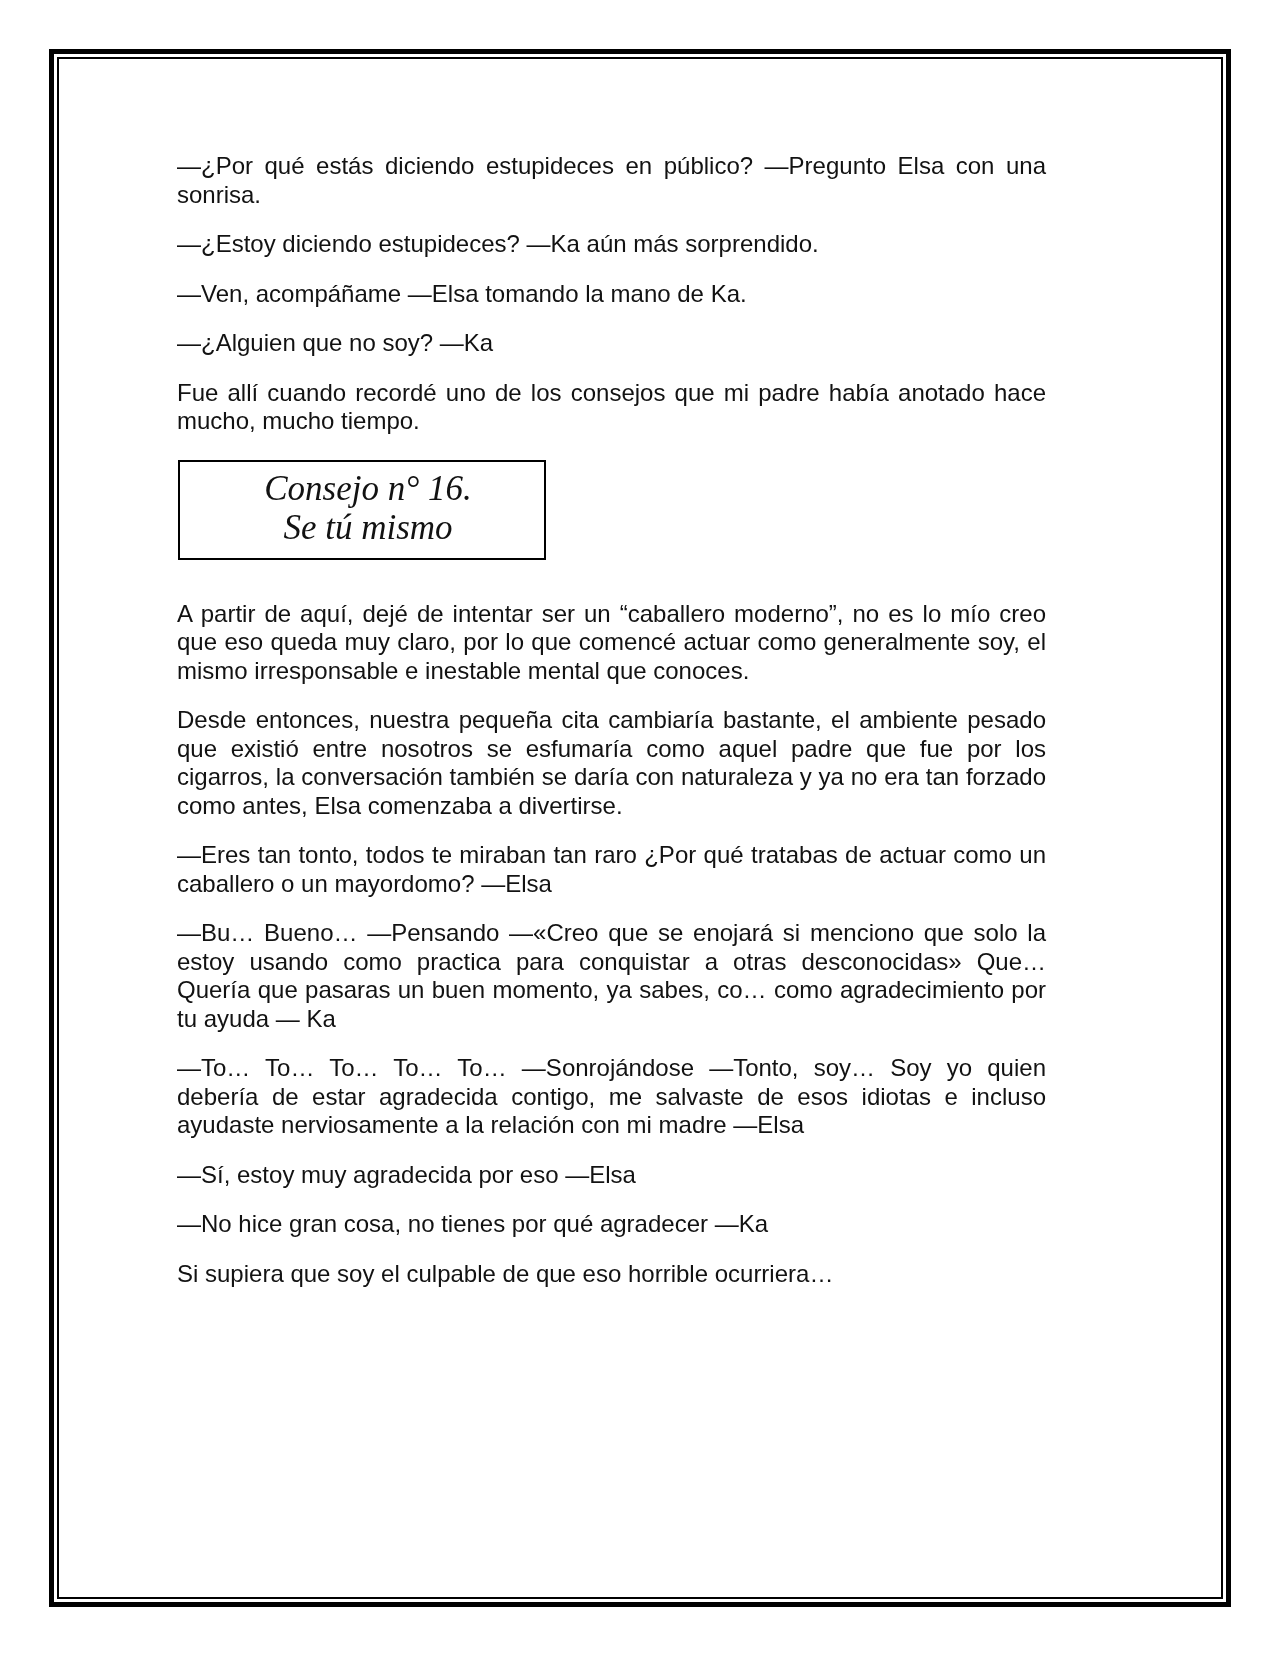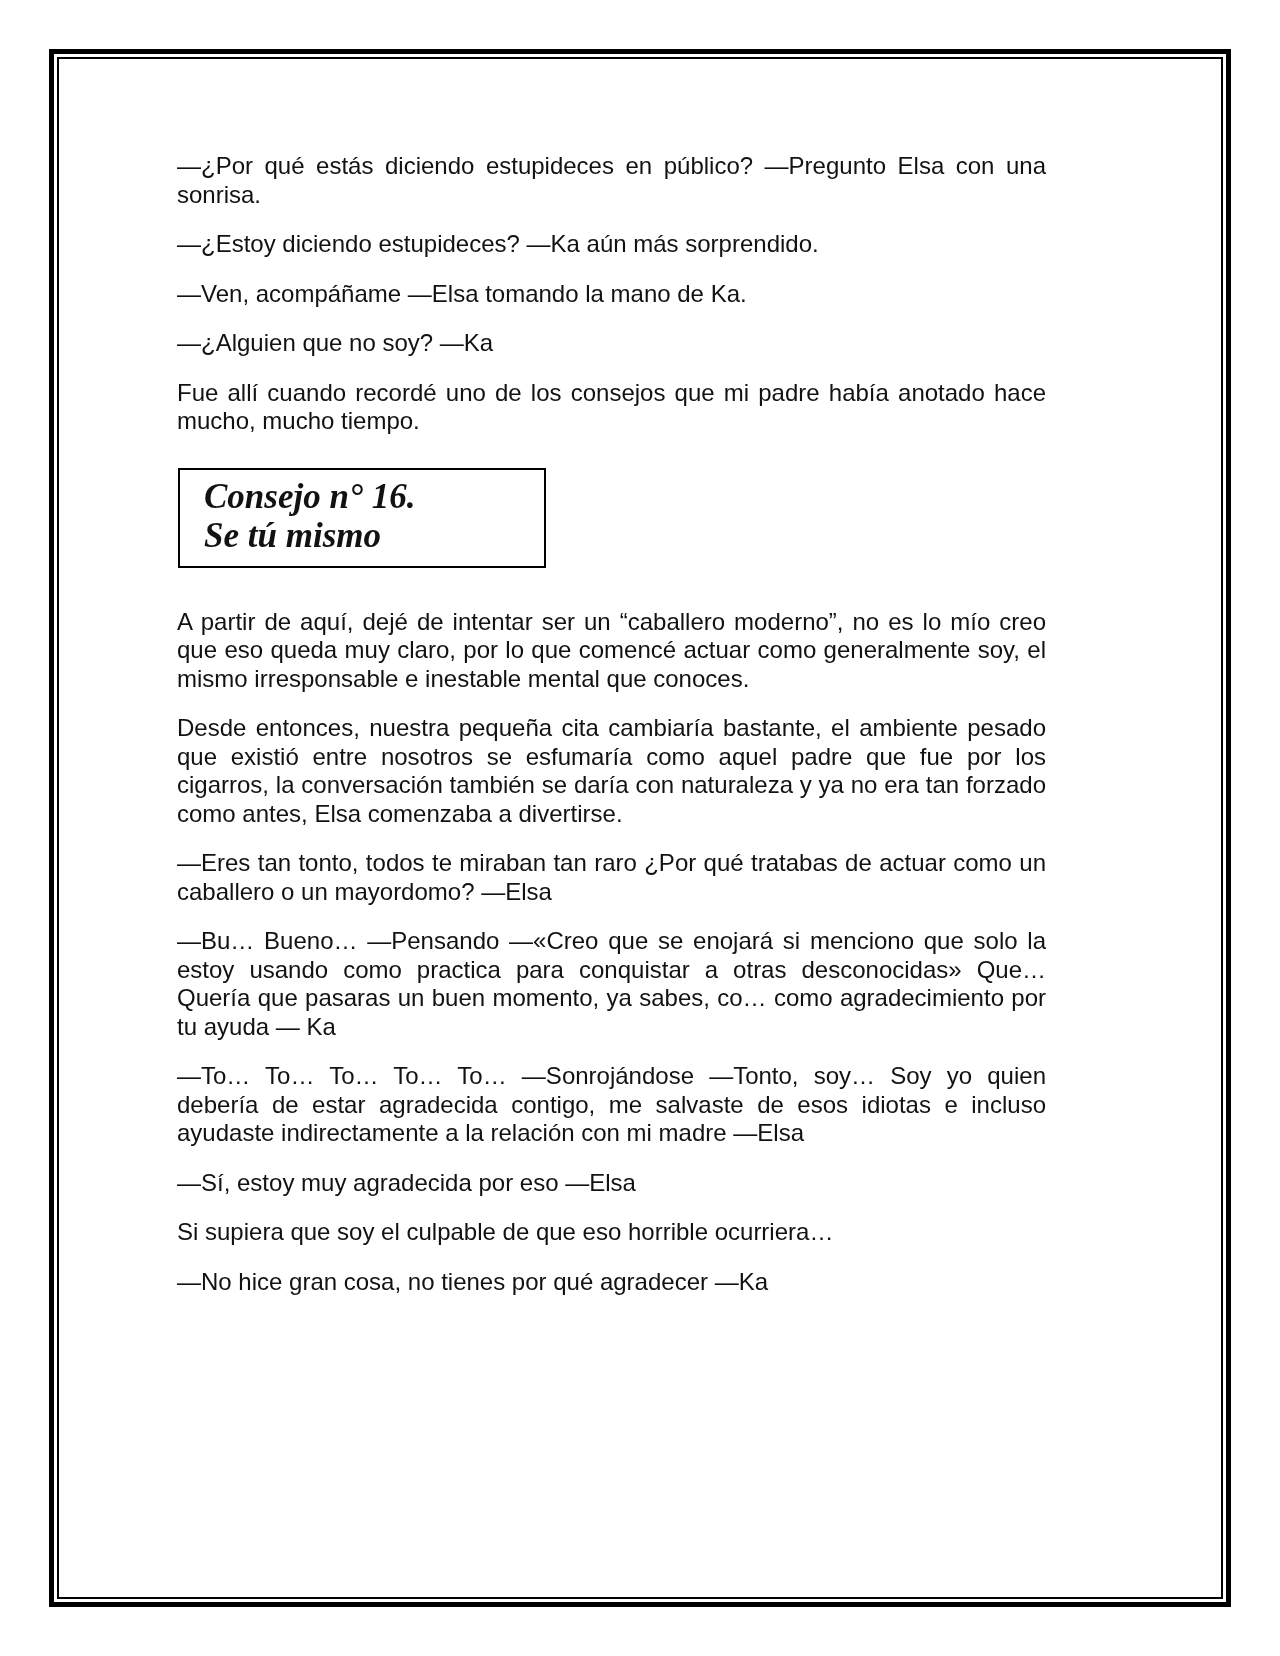--- a/index.html
+++ b/index.html
@@ -42,29 +42,29 @@
   }
   .content p {
     margin: 0 0 21px 0;
     text-align: justify;
     text-justify: inter-word;
   }
   .advice-box {
     box-sizing: border-box;
     width: 368px;
     border: 2px solid #000000;
-    margin: 32px 0 40px 1px;
+    margin: 24px 0 40px 1px;
     padding: 7px 12px 11px 24px;
     font-family: "Liberation Serif", "DejaVu Serif", serif;
-    font-weight: bold;
+    font-weight: normal;
     font-style: italic;
     font-size: 35px;
     line-height: 39px;
     color: #121212;
-    text-align: left;
+    text-align: center;
   }
 </style>
 </head>
 <body>
 
 <div class="page-frame">
   <div class="page-frame-inner"></div>
 </div>
 
 <div class="content">
@@ -76,17 +76,17 @@
 
   <div class="advice-box">
     <div>Consejo n° 16.</div>
     <div>Se tú mismo</div>
   </div>
 
   <p>A partir de aquí, dejé de intentar ser un “caballero moderno”, no es lo mío creo que eso queda muy claro, por lo que comencé actuar como generalmente soy, el mismo irresponsable e inestable mental que conoces.</p>
   <p>Desde entonces, nuestra pequeña cita cambiaría bastante, el ambiente pesado que existió entre nosotros se esfumaría como aquel padre que fue por los cigarros, la conversación también se daría con naturaleza y ya no era tan forzado como antes, Elsa comenzaba a divertirse.</p>
   <p>—Eres tan tonto, todos te miraban tan raro ¿Por qué tratabas de actuar como un caballero o un mayordomo? —Elsa</p>
   <p>—Bu… Bueno… —Pensando —«Creo que se enojará si menciono que solo la estoy usando como practica para conquistar a otras desconocidas» Que… Quería que pasaras un buen momento, ya sabes, co… como agradecimiento por tu ayuda — Ka</p>
-  <p>—To… To… To… To… To… —Sonrojándose —Tonto, soy… Soy yo quien debería de estar agradecida contigo, me salvaste de esos idiotas e incluso ayudaste indirectamente a la relación con mi madre —Elsa</p>
+  <p>—To… To… To… To… To… —Sonrojándose —Tonto, soy… Soy yo quien debería de estar agradecida contigo, me salvaste de esos idiotas e incluso ayudaste nerviosamente a la relación con mi madre —Elsa</p>
   <p>—Sí, estoy muy agradecida por eso —Elsa</p>
+  <p>—No hice gran cosa, no tienes por qué agradecer —Ka</p>
   <p>Si supiera que soy el culpable de que eso horrible ocurriera…</p>
-  <p>—No hice gran cosa, no tienes por qué agradecer —Ka</p>
 </div>
 
 </body></html>

